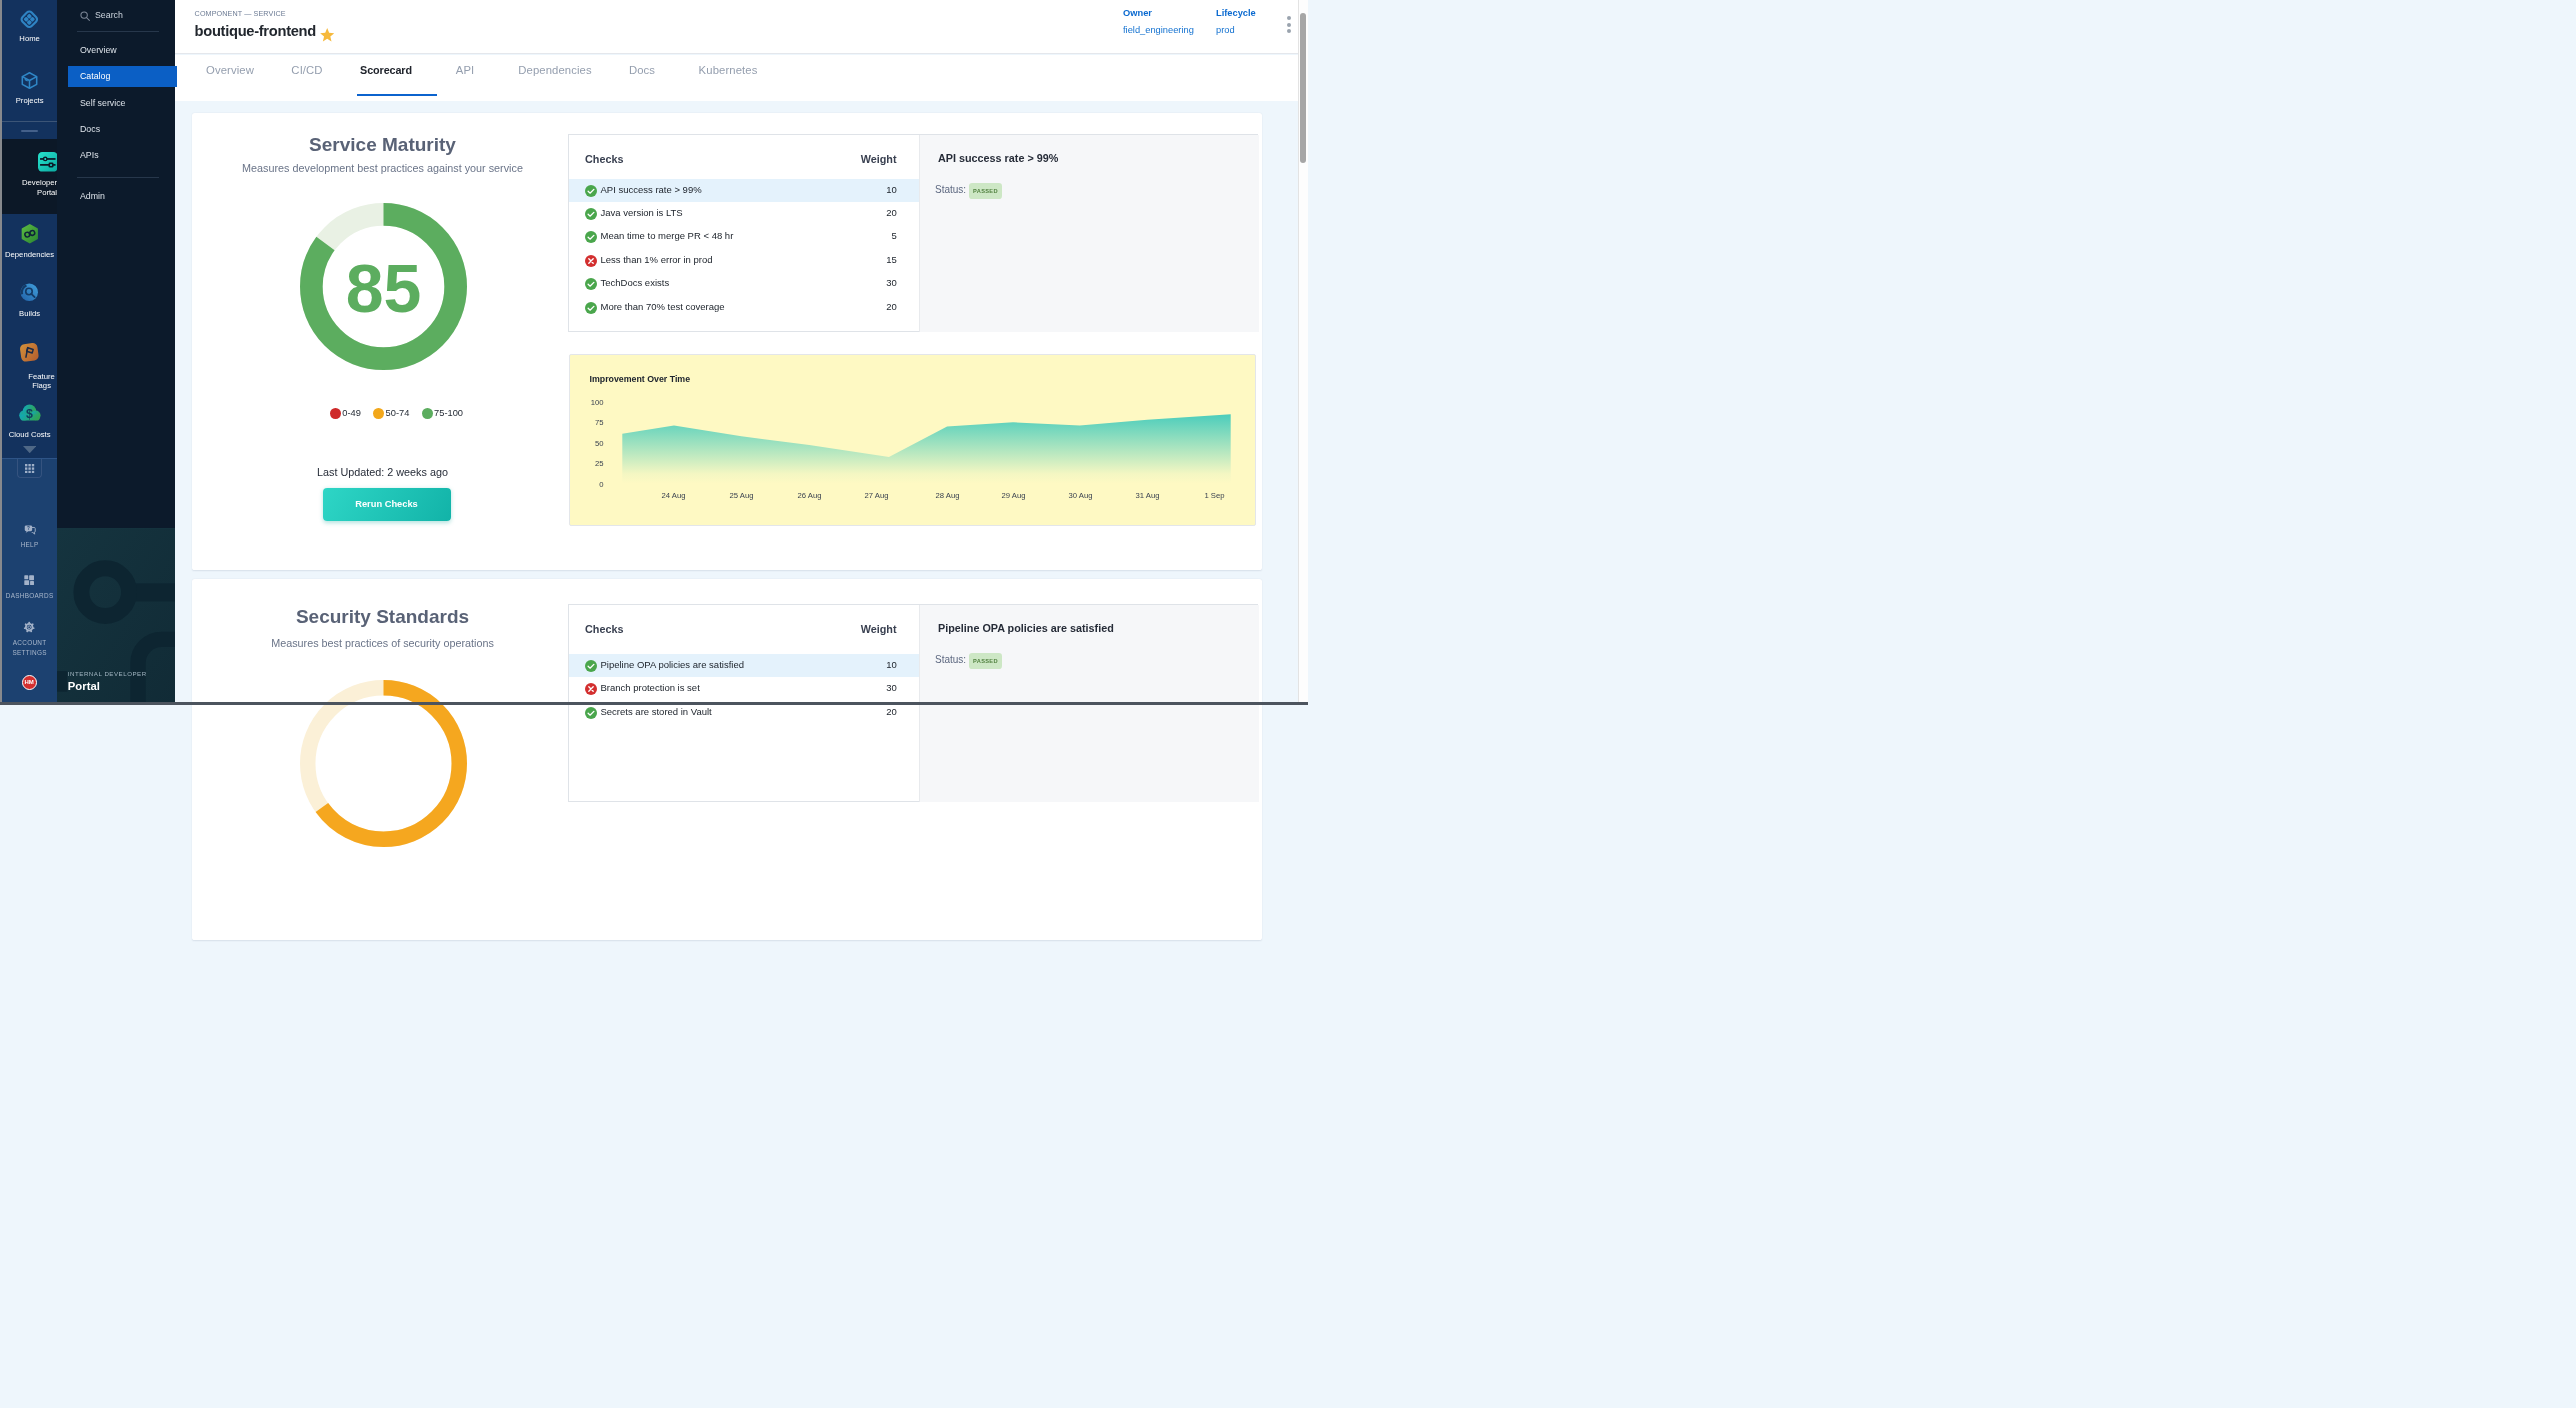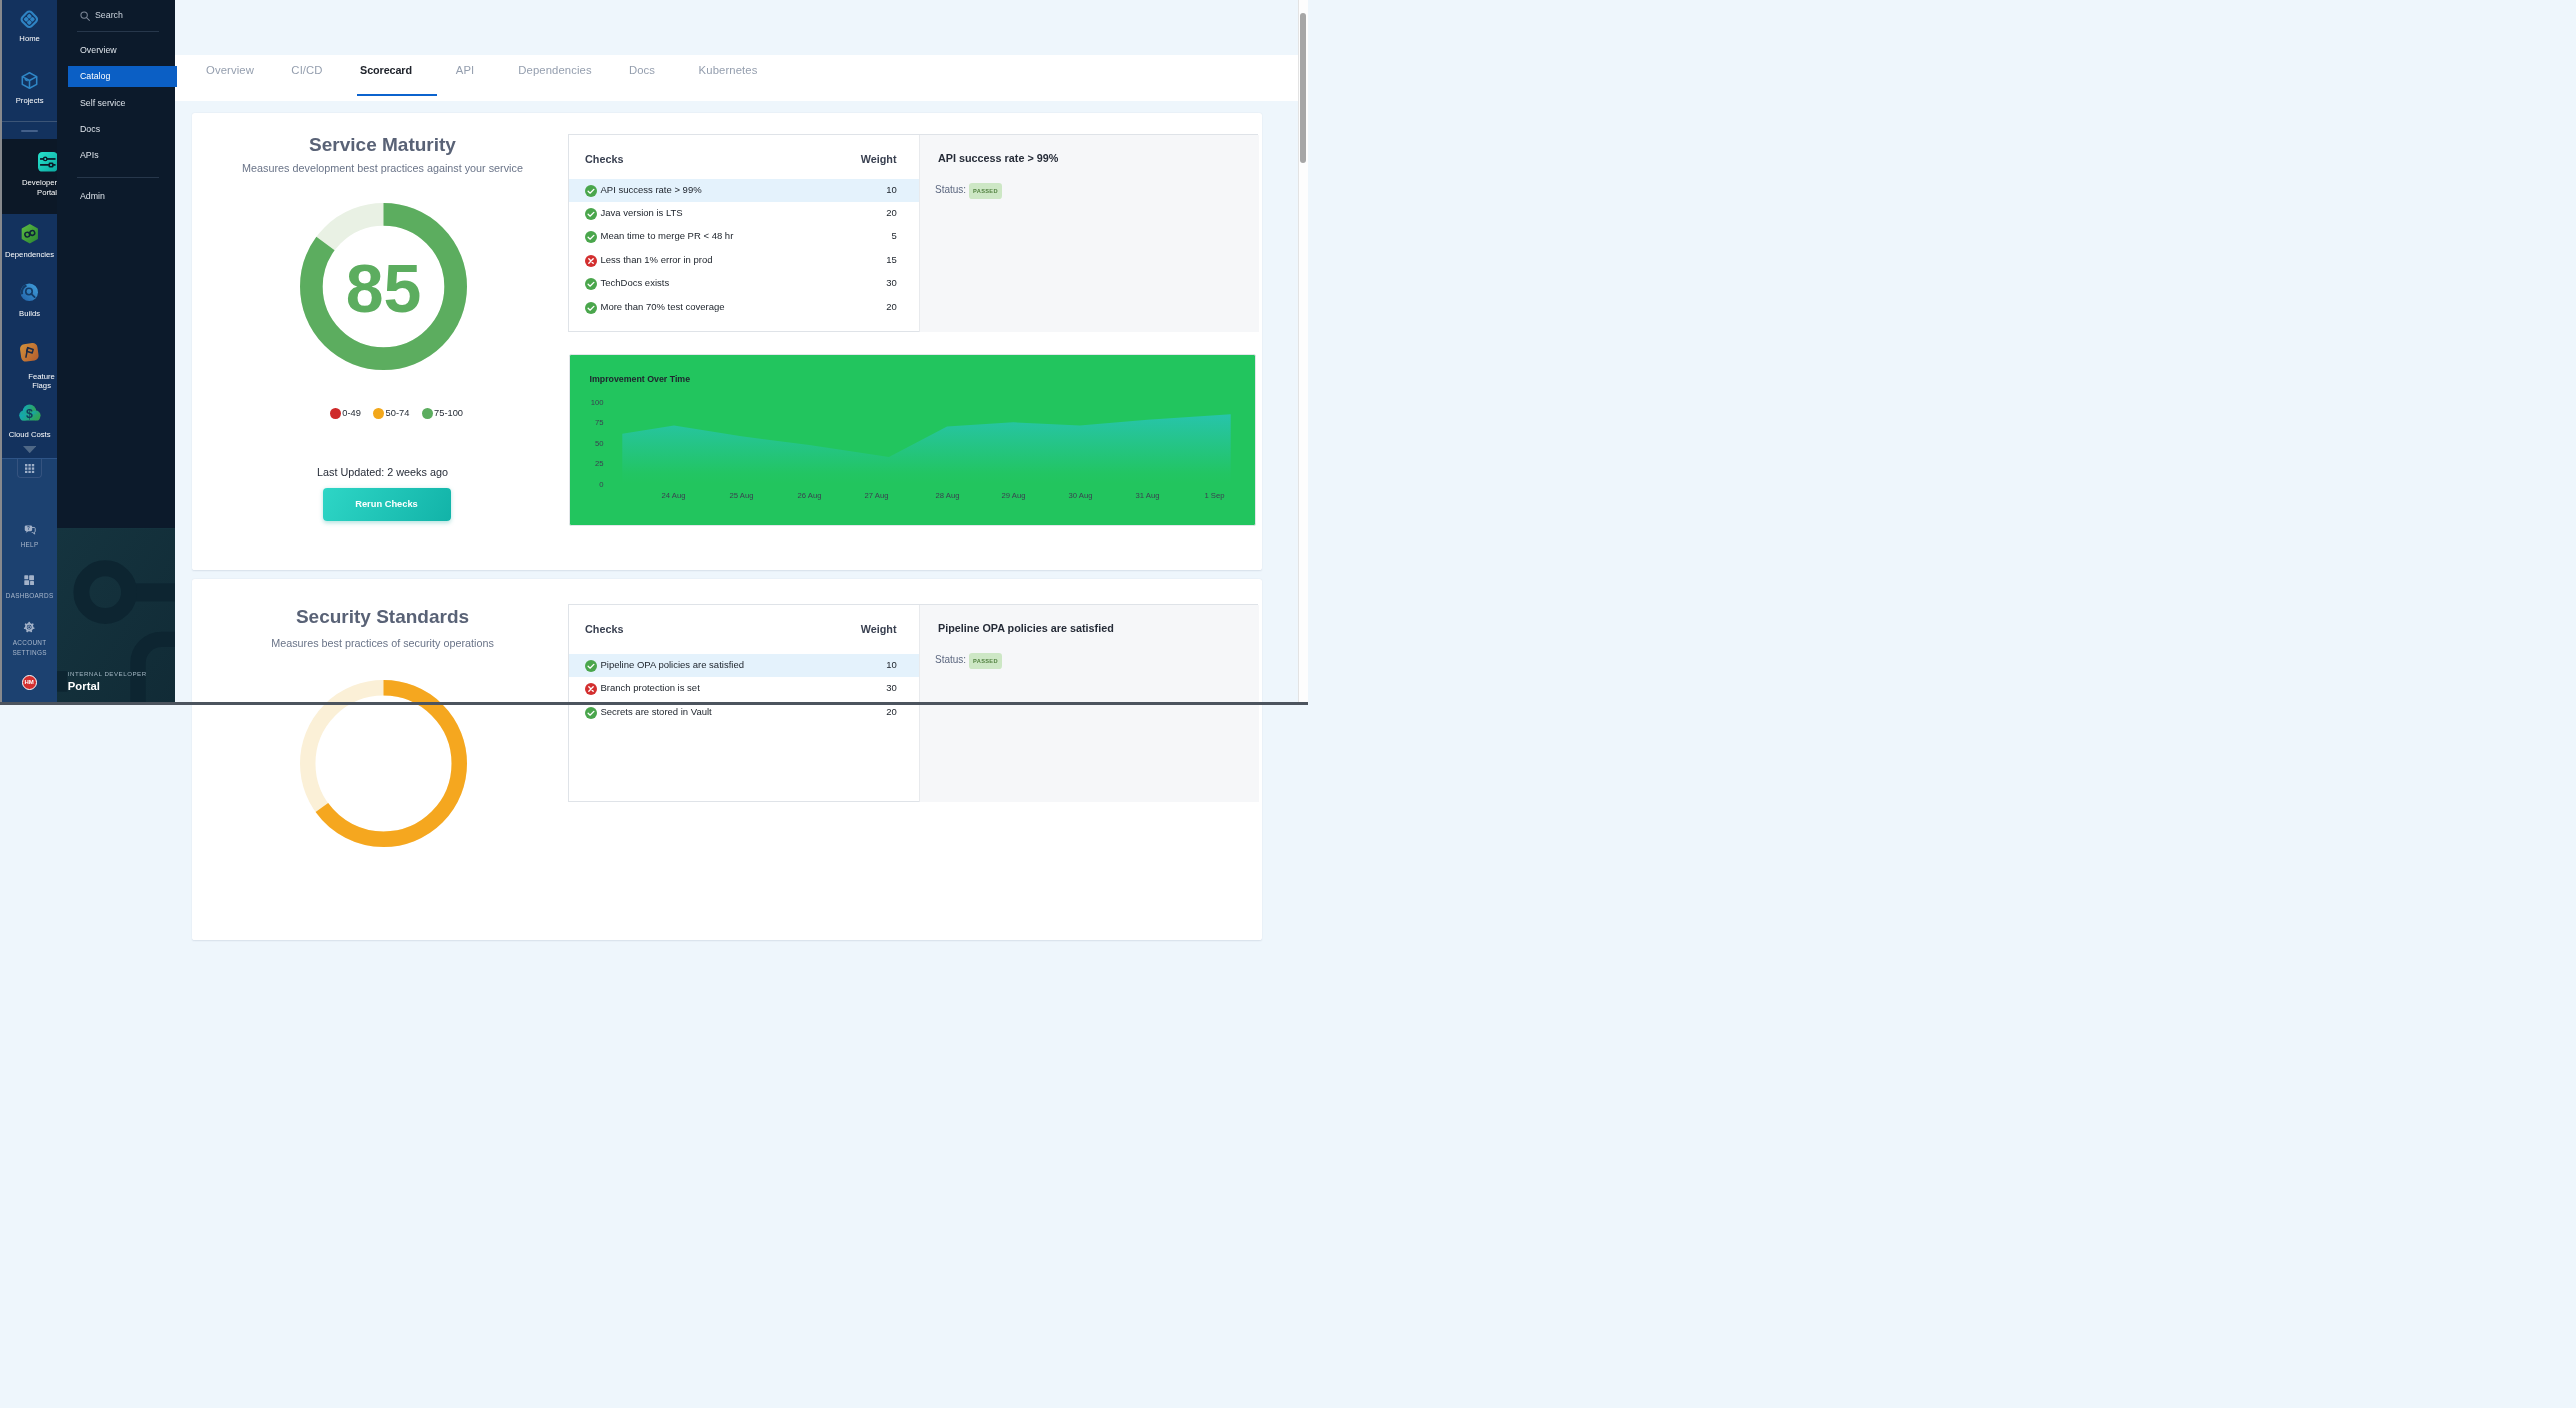--- a/index.html
+++ b/index.html
@@ -55,21 +55,21 @@
   .pill { position:absolute; left:34px; top:-1px; padding:5.2px 4.1px 4.6px; background:#cde7c5; border-radius:3.1px; font-size:5.7px; font-weight:bold; color:#51813f; letter-spacing:0.3px; }
 
   .icirc { position:absolute; left:16px; top:5.7px; width:12px; height:12px; }
 
   .legend { position:absolute; left:0; width:382px; padding-left:28px; display:flex; justify-content:center; align-items:center; gap:12.4px; }
   .litem { display:flex; align-items:center; gap:1.5px; font-size:9.3px; color:#1f2630; }
   .ldot { width:10.8px; height:10.8px; border-radius:50%; }
 
   .btn { position:absolute; width:128px; height:33px; border-radius:4.1px; background:linear-gradient(120deg,#2ed6c6,#12b3a8); color:#fff; font-size:9.3px; font-weight:bold; text-align:center; line-height:33px; box-shadow:0 1.5px 4.1px rgba(10,160,150,.3); }
 
-  .chartbox { position:absolute; left:377px; width:687px; height:172px; border:0.5px solid #e3e6ea; border-radius:2.1px; background:#22c55e; }
+  .chartbox { position:absolute; left:377px; width:687px; height:172px; border:0.5px solid #e3e6ea; border-radius:2.1px; background:#fef9c3; }
 </style>
 </head>
 <body>
 
 <div id="rail">
   <div id="rail-div"></div>
   <div id="rail-handle"></div>
   <div id="rail-sel"></div>
   <div id="rail-tri-zone">
     <svg class="abs" style="left:20.6px;top:4.1px;" width="13.4" height="7.2" viewBox="0 0 26 14">
@@ -265,20 +265,36 @@
         <rect x="0" y="278" width="20" height="40"></rect>
       </g>
       <circle cx="94" cy="124" r="46.5" fill="none" stroke="#0d2531" stroke-width="31"></circle>
       <rect x="158" y="216" width="400" height="400" rx="46" fill="none" stroke="#0d2531" stroke-width="30"></rect>
     </svg>
     <div class="abs" style="left:10.8px;top:142px;font-size:6.2px;letter-spacing:0.5px;color:#9fb3bf;">INTERNAL DEVELOPER</div>
     <div class="abs" style="left:10.8px;top:152px;font-size:11.3px;font-weight:bold;color:#fff;">Portal</div>
   </div>
 </div>
 <div id="main">
+  <div id="header">
+    <div class="abs" style="left:19.6px;top:9.3px;font-size:7.2px;letter-spacing:0.1px;color:#6b7a93;">COMPONENT — SERVICE</div>
+    <div class="abs" style="left:19.6px;top:23px;font-size:14.7px;font-weight:bold;color:#22272e;letter-spacing:-0.3px;">boutique-frontend</div>
+    <svg class="abs" style="left:145px;top:28px;" width="14.4" height="14" viewBox="0 0 28 27">
+        <path d="M14 0 L17.8 9.2 L27.7 10 L20.1 16.5 L22.4 26.2 L14 21 L5.6 26.2 L7.9 16.5 L0.3 10 L10.2 9.2 Z" fill="#f6b93c"></path>
+      </svg>
+    <div class="abs" style="left:948px;top:7.7px;font-size:9.3px;font-weight:bold;color:#0b6ad0;">Owner</div>
+    <div class="abs" style="left:948px;top:25px;font-size:9.3px;color:#1472d0;">field_engineering</div>
+    <div class="abs" style="left:1041px;top:7.7px;font-size:9.3px;font-weight:bold;color:#0b6ad0;">Lifecycle</div>
+    <div class="abs" style="left:1041px;top:25px;font-size:9.3px;color:#1472d0;">prod</div>
+    <div class="abs" style="left:1112px;top:16px;width:4.1px;">
+      <div style="width:4.1px;height:4.1px;border-radius:50%;background:#9aa3ae;margin-bottom:2.6px;"></div>
+      <div style="width:4.1px;height:4.1px;border-radius:50%;background:#9aa3ae;margin-bottom:2.6px;"></div>
+      <div style="width:4.1px;height:4.1px;border-radius:50%;background:#9aa3ae;"></div>
+    </div>
+  </div>
   <div id="tabsrow">
     <div class="tab" style="left:55px;">Overview</div>
     <div class="tab" style="left:132px;">CI/CD</div>
     <div class="tab active" style="left:211px;">Scorecard</div>
     <div class="tab" style="left:290px;">API</div>
     <div class="tab" style="left:380px;">Dependencies</div>
     <div class="tab" style="left:467px;">Docs</div>
     <div class="tab" style="left:553px;">Kubernetes</div>
     <div id="tabline"></div>
   </div>

